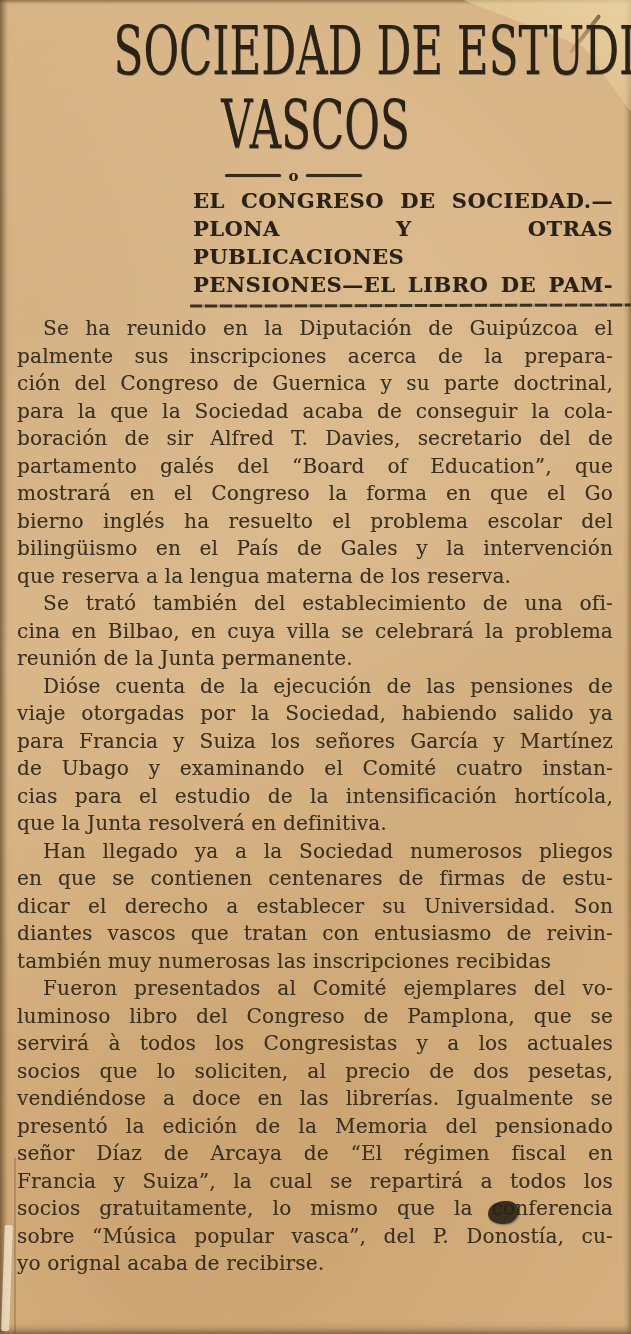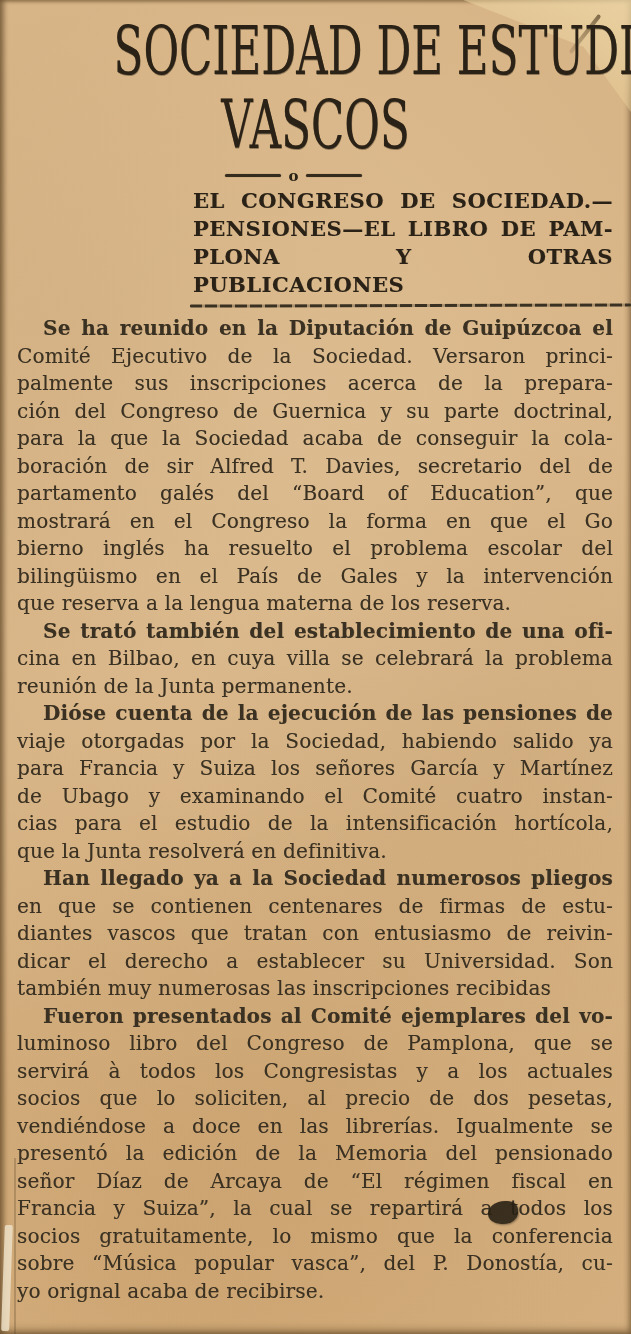--- a/index.html
+++ b/index.html
@@ -86,21 +86,21 @@
     text-shadow:.3px .4px .5px rgba(50,40,25,.35);
   }
   .para{margin:0;}
   .para .line{
     text-align:justify;
     text-align-last:justify;
     text-justify:inter-word;
     white-space:nowrap;
   }
   .para .line:last-child{text-align-last:left;}
-  .para .line:first-child{text-indent:26px;font-weight:bold;}
+  .para .line:first-child{text-indent:26px;}
   .ink-blot{
     position:absolute;left:488px;top:1201px;width:30px;height:23px;
     background:#261f13;border-radius:62% 40% 55% 48%;
     opacity:.88;
     box-shadow:1px 1px 2px rgba(38,31,19,.5);
   }
   .tear{
     position:absolute;left:3px;top:1225px;width:8px;height:106px;
     background:#ecdfc6;opacity:.85;transform:rotate(2deg);border-radius:2px;
   }
@@ -122,30 +122,29 @@
   </h1>
 
   <div class="divider">
     <span class="d-line"></span>
     <span class="d-o">o</span>
     <span class="d-line"></span>
   </div>
 
   <h2 class="subtitle">
     <span class="s-line">EL CONGRESO DE SOCIEDAD.—</span>
+    <span class="s-line">PLONA Y OTRAS PUBLICACIONES</span>
     <span class="s-line">PENSIONES—EL LIBRO DE PAM-</span>
-    <span class="s-line">PLONA Y OTRAS PUBLICACIONES</span>
   </h2>
 
   <div class="rule"></div>
 
   <div class="body" id="article-body">
       <div class="para">
         <div class="line">Se ha reunido en la Diputación de Guipúzcoa el</div>
-        <div class="line">Comité Ejecutivo de la Sociedad. Versaron princi-</div>
         <div class="line">palmente sus inscripciones acerca de la prepara-</div>
         <div class="line">ción del Congreso de Guernica y su parte doctrinal,</div>
         <div class="line">para la que la Sociedad acaba de conseguir la cola-</div>
         <div class="line">boración de sir Alfred T. Davies, secretario del de</div>
         <div class="line">partamento galés del “Board of Education”, que</div>
         <div class="line">mostrará en el Congreso la forma en que el Go</div>
         <div class="line">bierno inglés ha resuelto el problema escolar del</div>
         <div class="line">bilingüismo en el País de Gales y la intervención</div>
         <div class="line">que reserva a la lengua materna de los reserva.</div>
       </div>
@@ -158,22 +157,22 @@
         <div class="line">Dióse cuenta de la ejecución de las pensiones de</div>
         <div class="line">viaje otorgadas por la Sociedad, habiendo salido ya</div>
         <div class="line">para Francia y Suiza los señores García y Martínez</div>
         <div class="line">de Ubago y examinando el Comité cuatro instan-</div>
         <div class="line">cias para el estudio de la intensificación hortícola,</div>
         <div class="line">que la Junta resolverá en definitiva.</div>
       </div>
       <div class="para">
         <div class="line">Han llegado ya a la Sociedad numerosos pliegos</div>
         <div class="line">en que se contienen centenares de firmas de estu-</div>
+        <div class="line">dicar el derecho a establecer su Universidad. Son</div>
         <div class="line">diantes vascos que tratan con entusiasmo de reivin-</div>
-        <div class="line">dicar el derecho a establecer su Universidad. Son</div>
         <div class="line">también muy numerosas las inscripciones recibidas</div>
       </div>
       <div class="para">
         <div class="line">Fueron presentados al Comité ejemplares del vo-</div>
         <div class="line">luminoso libro del Congreso de Pamplona, que se</div>
         <div class="line">servirá à todos los Congresistas y a los actuales</div>
         <div class="line">socios que lo soliciten, al precio de dos pesetas,</div>
         <div class="line">vendiéndose a doce en las librerías. Igualmente se</div>
         <div class="line">presentó la edición de la Memoria del pensionado</div>
         <div class="line">señor Díaz de Arcaya de “El régimen fiscal en</div>

